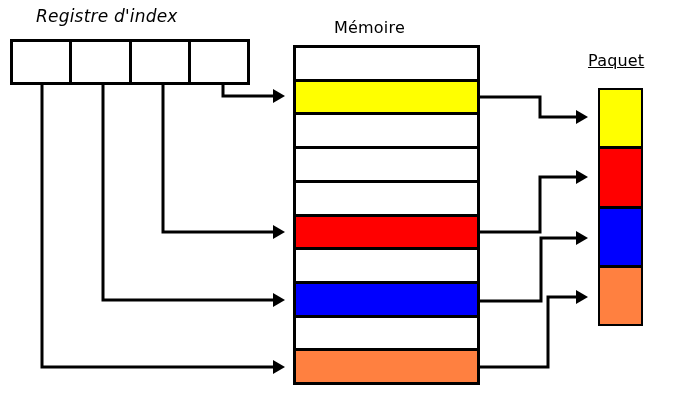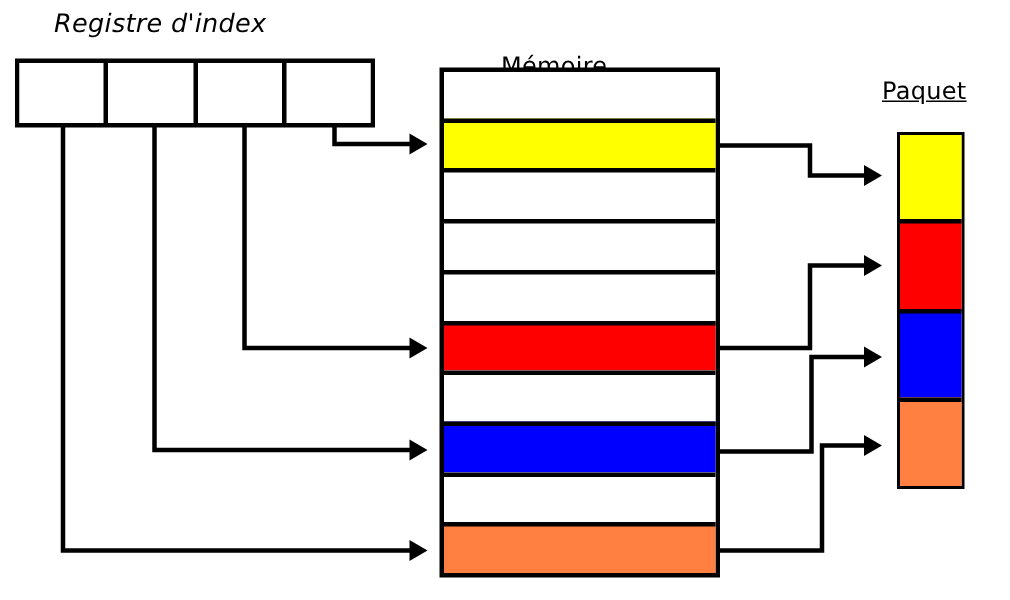--- a/index.html
+++ b/index.html
@@ -2,21 +2,21 @@
 <html><head>
 <meta charset="utf-8">
 <style>
   html,body{margin:0;padding:0;background:#fff;}
   .canvas{
     position:relative;width:673px;height:400px;background:#fff;overflow:hidden;
     font-family:"DejaVu Sans","Liberation Sans",sans-serif;color:#000;
   }
   .label{position:absolute;white-space:nowrap;letter-spacing:0.2px;}
   .reg-label{left:36px;top:6px;font-size:17px;font-style:italic;}
-  .mem-label{left:334px;top:18px;font-size:16px;margin-top:16px;}
+  .mem-label{left:334px;top:18px;font-size:16px;}
   .paq-label{left:588px;top:51px;font-size:16px;text-decoration:underline;}
 
   .register-box{
     position:absolute;left:10px;top:39px;width:240px;height:46px;
     border:3px solid #000;box-sizing:border-box;display:flex;flex-direction:row;
   }
   .reg-cell{flex:1;background:#fff;}
   .reg-cell + .reg-cell{border-left:3px solid #000;}
 
   .memory-box{

